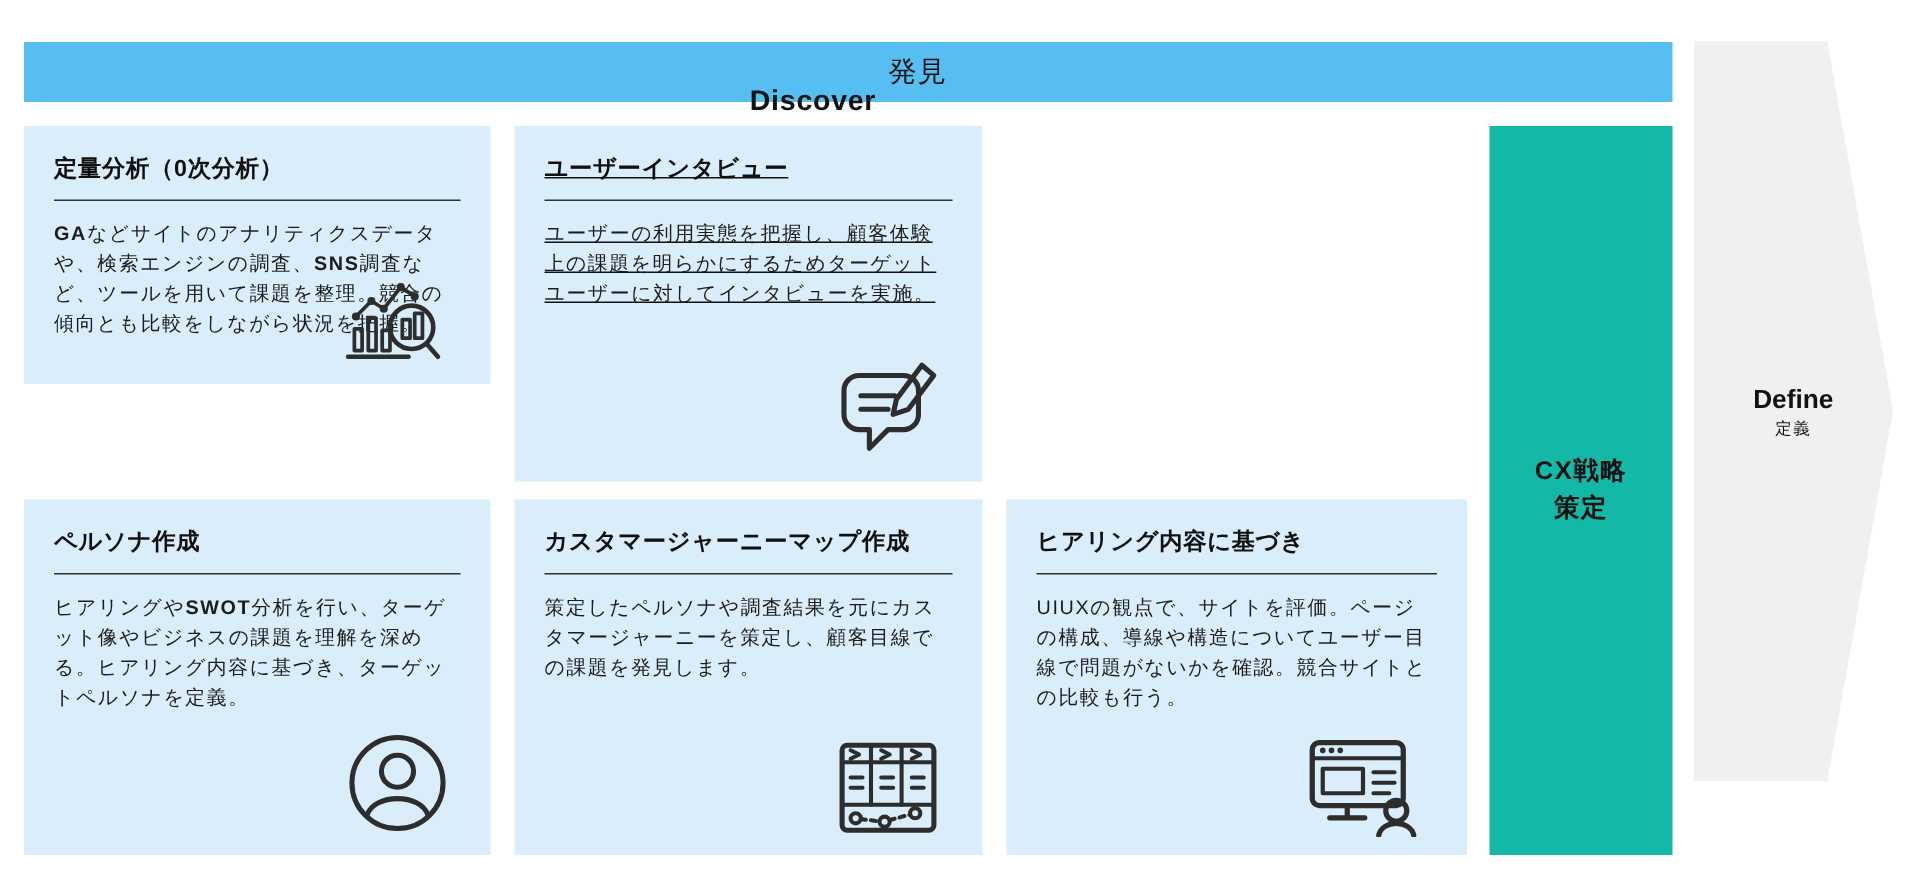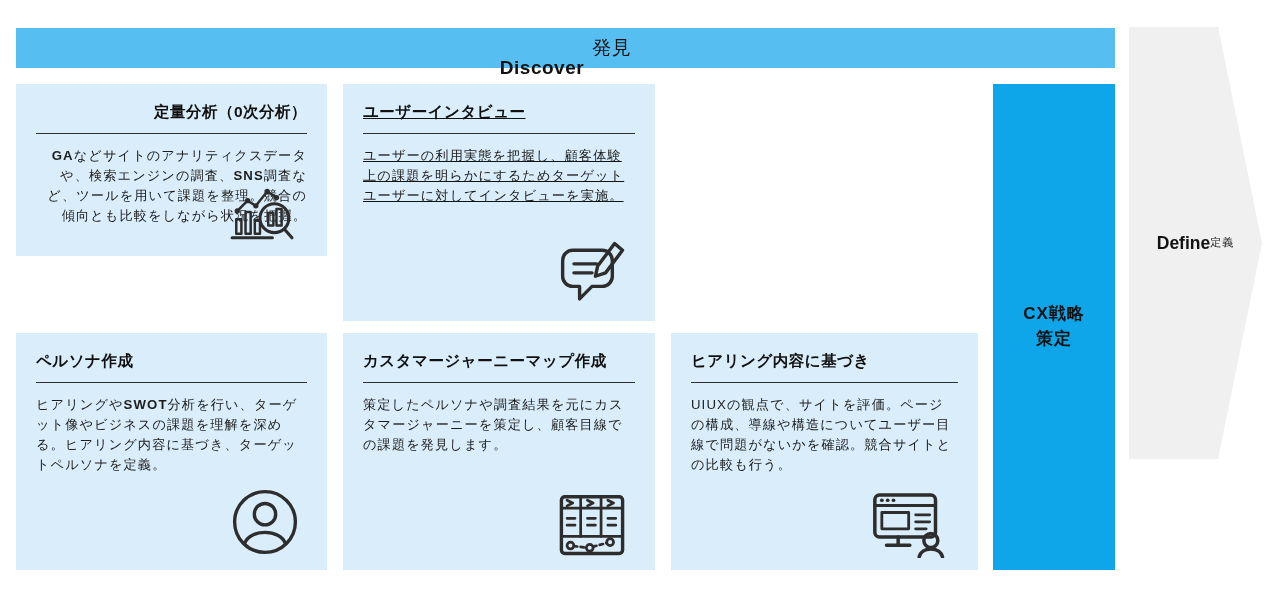--- a/index.html
+++ b/index.html
@@ -13,47 +13,47 @@
     background:#56BEF1;display:flex;align-items:center;justify-content:center;
     font-size:19px;letter-spacing:.5px;
   }
   .banner .en{font-weight:bold;margin-right:8px;margin-top:40px;}
   .banner .ja{font-weight:normal;}
   
   .card{
     position:absolute;background:#D9EDFA;box-sizing:border-box;
     padding:18px 20px 14px 20px;
   }
-  .c1{left:16px;top:84px;width:311px;height:172px;text-align:right;}
+  .c1{left:16px;top:84px;width:311px;height:172px;}
   .c2{left:343px;top:84px;width:312px;height:237px;text-decoration:underline;}
   .c3{left:671px;top:84px;width:307px;height:237px;}
   .c4{left:16px;top:333px;width:311px;height:237px;}
   .c5{left:343px;top:333px;width:312px;height:237px;}
   .c6{left:671px;top:333px;width:307px;height:237px;}
   .card-title{font-size:15.5px;font-weight:bold;letter-spacing:.5px;color:#101010;}
   .card-divider{margin-top:10px;height:0;border-bottom:1.3px solid #2f2f2f;}
   .card-body{
     margin-top:12px;font-size:13.2px;line-height:1.52;letter-spacing:1.1px;color:#1c1c1c;
   }
   .card-body b{font-weight:bold;}
   .card-icon{position:absolute;right:26px;bottom:12px;line-height:0;}
   .card-icon svg{display:block;}
   
   .cx-col{
     position:absolute;left:993px;top:84px;width:122px;height:486px;
-    background:#0ea5e9;display:flex;align-items:center;justify-content:center;
+    background:#14b8a6;display:flex;align-items:center;justify-content:center;
     text-align:center;font-size:17px;font-weight:bold;letter-spacing:1px;line-height:1.45;
   }
   
   .define-arrow{
-    position:absolute;left:1129px;top:27px;width:133px;height:432px;
+    position:absolute;left:1129px;top:27px;width:133px;height:494px;
     background:#F0F0F1;
     -webkit-clip-path:polygon(0 0,67% 0,100% 50%,67% 100%,0 100%);
     clip-path:polygon(0 0,67% 0,100% 50%,67% 100%,0 100%);
-    display:flex;flex-direction:row;align-items:center;justify-content:center;
+    display:flex;flex-direction:column;align-items:center;justify-content:center;
     text-align:center;line-height:1.4;
   }
   .define-arrow .en{font-weight:bold;font-size:17.5px;}
   .define-arrow .ja{font-size:11px;letter-spacing:1px;}
   .stroke{fill:none;stroke:#2d2d2d;stroke-width:3;stroke-linecap:round;stroke-linejoin:round;}
   .stroke-thin{fill:none;stroke:#2d2d2d;stroke-width:2.4;stroke-linecap:round;stroke-linejoin:round;}
   .dot{fill:#2d2d2d;stroke:none;}
 </style>
 </head>
 <body>

